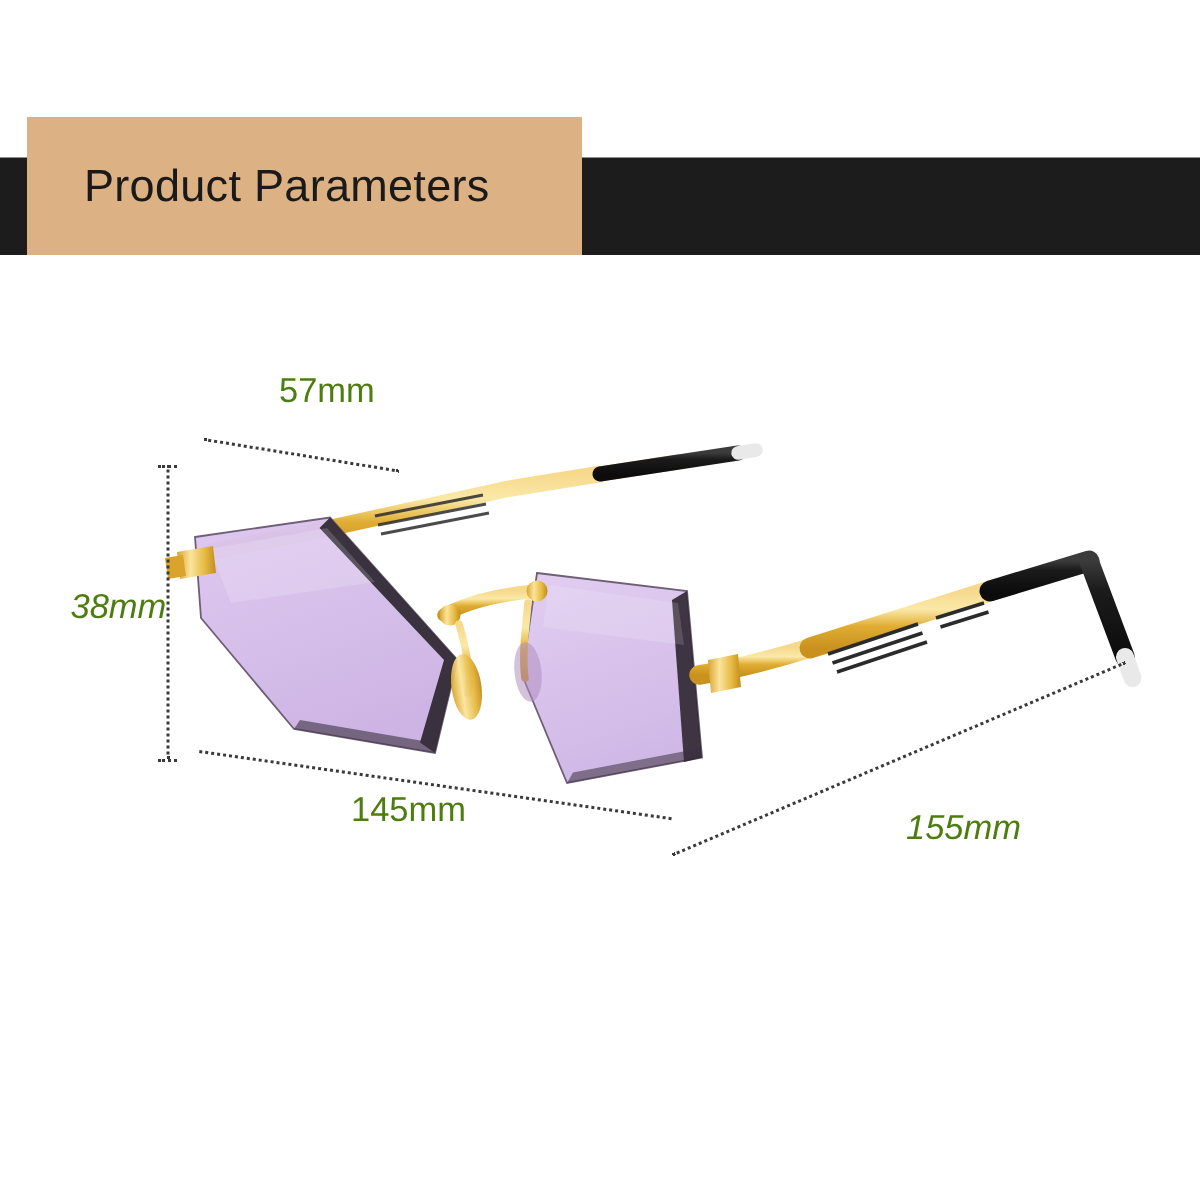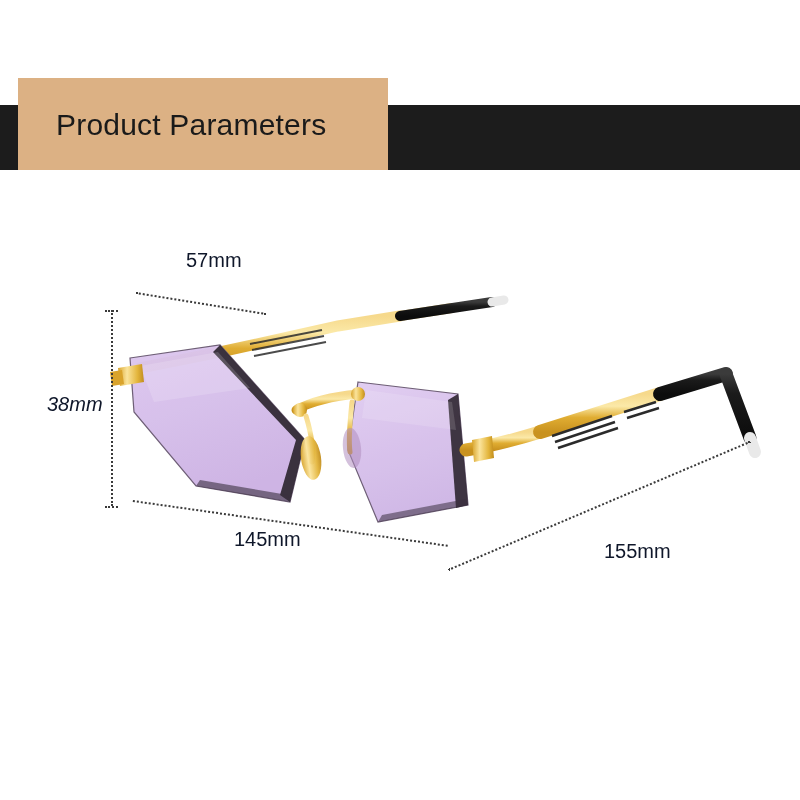--- a/index.html
+++ b/index.html
@@ -43,29 +43,29 @@
     font-size: 30px;
     line-height: 36px;
     color: #1a1a1a;
     letter-spacing: 0.2px;
     white-space: nowrap;
   }
 
   
   .dim-label {
     position: absolute;
-    font-size: 20px;
+    font-size: 23px;
     line-height: 22px;
-    color: #0f172a;
+    color: #4d7c0f;
     white-space: nowrap;
   }
   .dim-57  { left: 186px; top: 249px; }
   .dim-38  { left: 47px;  top: 393px; font-style: italic; }
   .dim-145 { left: 234px; top: 528px; }
-  .dim-155 { left: 604px; top: 540px; }
+  .dim-155 { left: 604px; top: 540px; font-style: italic; }
 
   
   .leader {
     position: absolute;
     border: 0;
     border-top: 2px dotted #3a3a3a;
     transform-origin: 0 0;
     height: 0;
   }
   .leader-vert {

